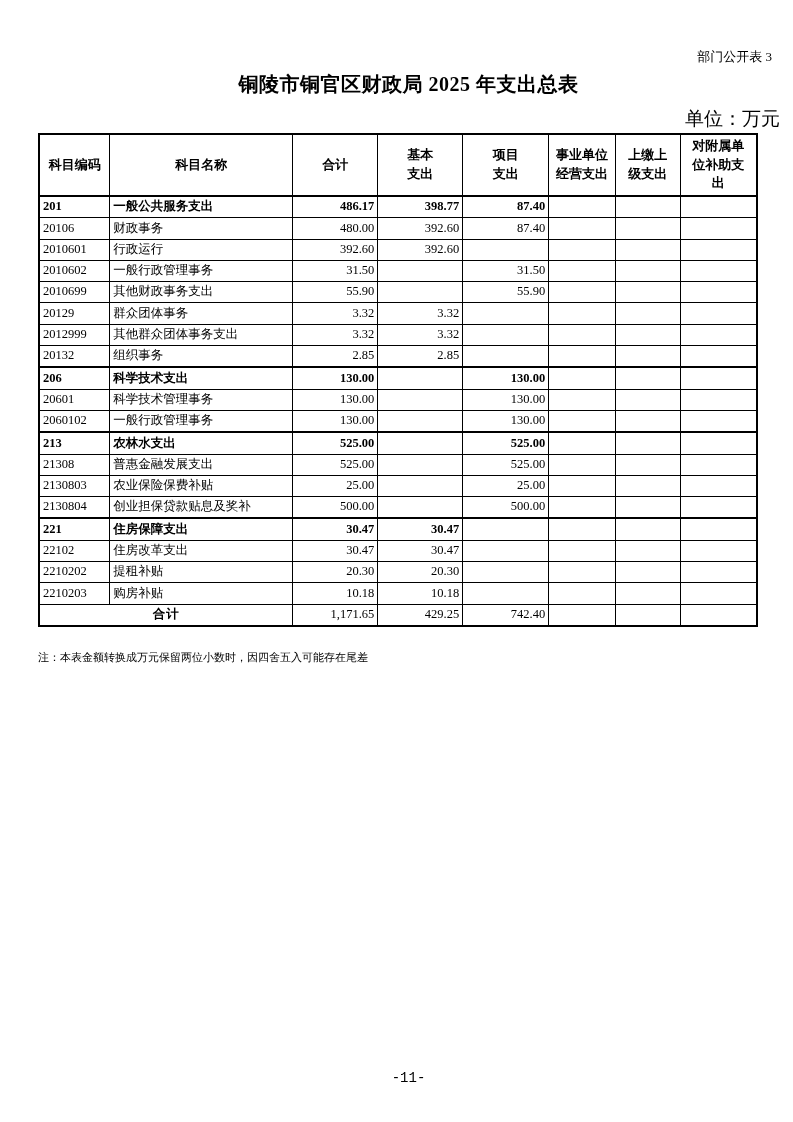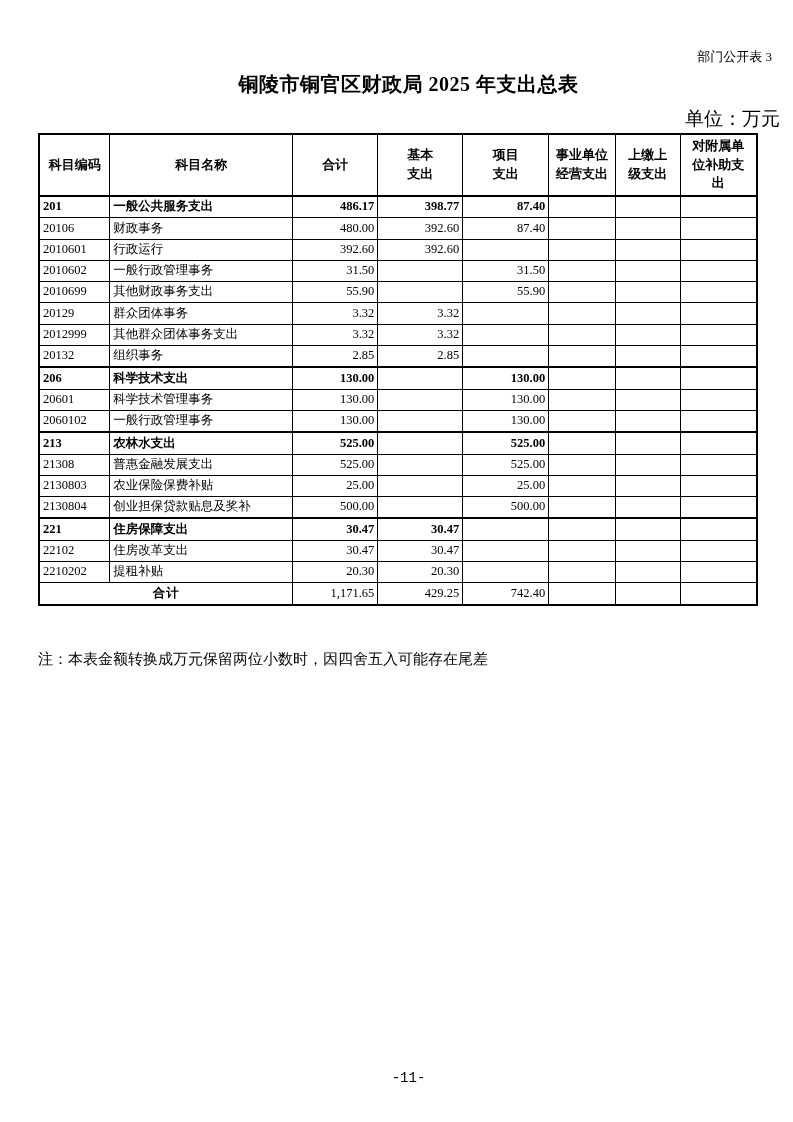--- a/index.html
+++ b/index.html
@@ -67,21 +67,21 @@
   .ind-0 { padding-left: 3px; }
   .ind-1 { padding-left: 16px; }
   .ind-2 { padding-left: 28px; }
   tr.bold-row td { font-weight: bold; }
   tr.section-start td { border-top: 2px solid #000; }
   td.total-label { text-align: center; font-weight: bold; letter-spacing: 1px; }
   .table-note {
     position: absolute;
     top: 650px;
     left: 38px;
-    font-size: 15px;
+    font-size: 11px;
   }
   .page-number {
     position: absolute;
     top: 1070px;
     left: 0;
     right: 0;
     text-align: center;
     font-size: 14px;
     font-family: Liberation Mono, monospace;
   }
@@ -298,20 +298,30 @@
           <td class="cell-code">2210202</td>
           <td class="cell-name ind-2">提租补贴</td>
           <td class="num">20.30</td>
           <td class="num">20.30</td>
           <td class="num"></td>
           <td class="num"></td>
           <td class="num"></td>
           <td class="num"></td>
         </tr>
         <tr>
+          <td class="cell-code">2210203</td>
+          <td class="cell-name ind-2">购房补贴</td>
+          <td class="num">10.18</td>
+          <td class="num">10.18</td>
+          <td class="num"></td>
+          <td class="num"></td>
+          <td class="num"></td>
+          <td class="num"></td>
+        </tr>
+        <tr>
           <td colspan="2" class="total-label">合计</td>
           <td class="num">1,171.65</td>
           <td class="num">429.25</td>
           <td class="num">742.40</td>
           <td class="num"></td>
           <td class="num"></td>
           <td class="num"></td>
         </tr>
       </tbody>
   </table>

